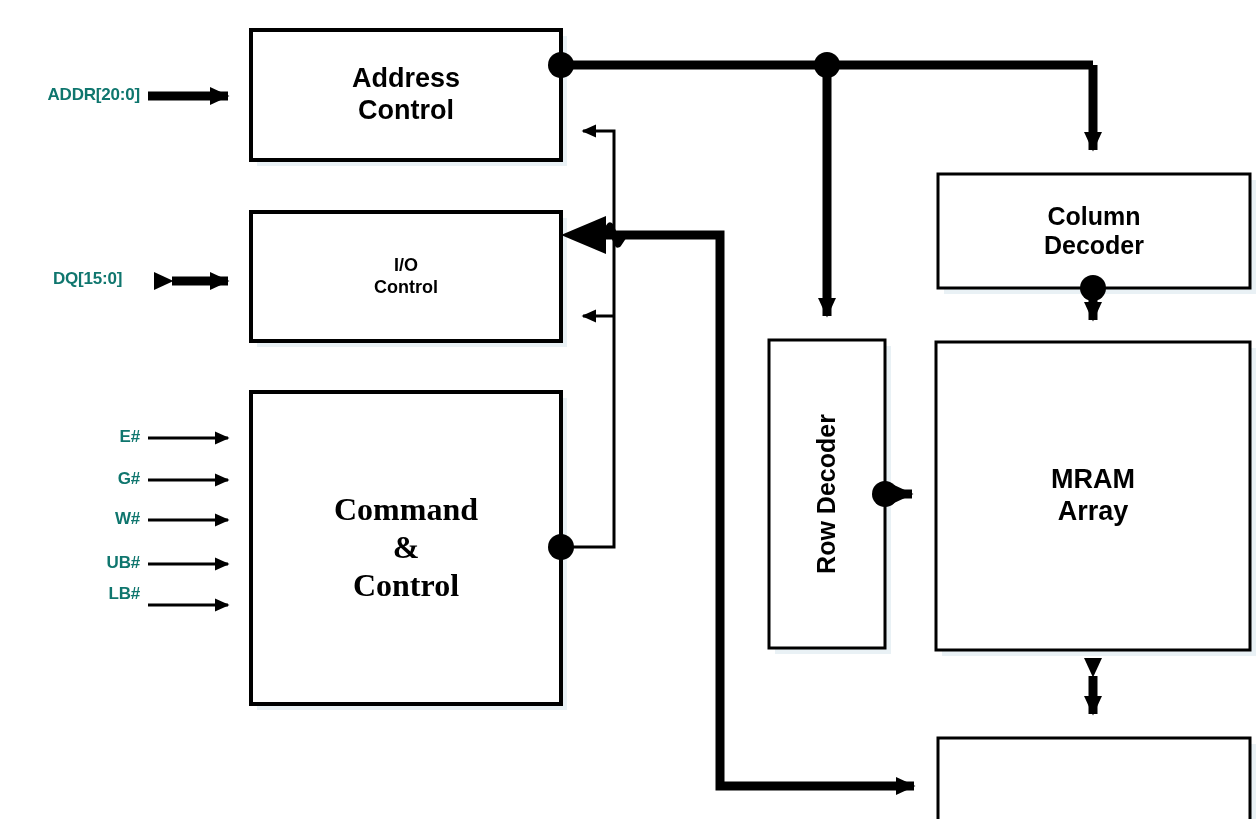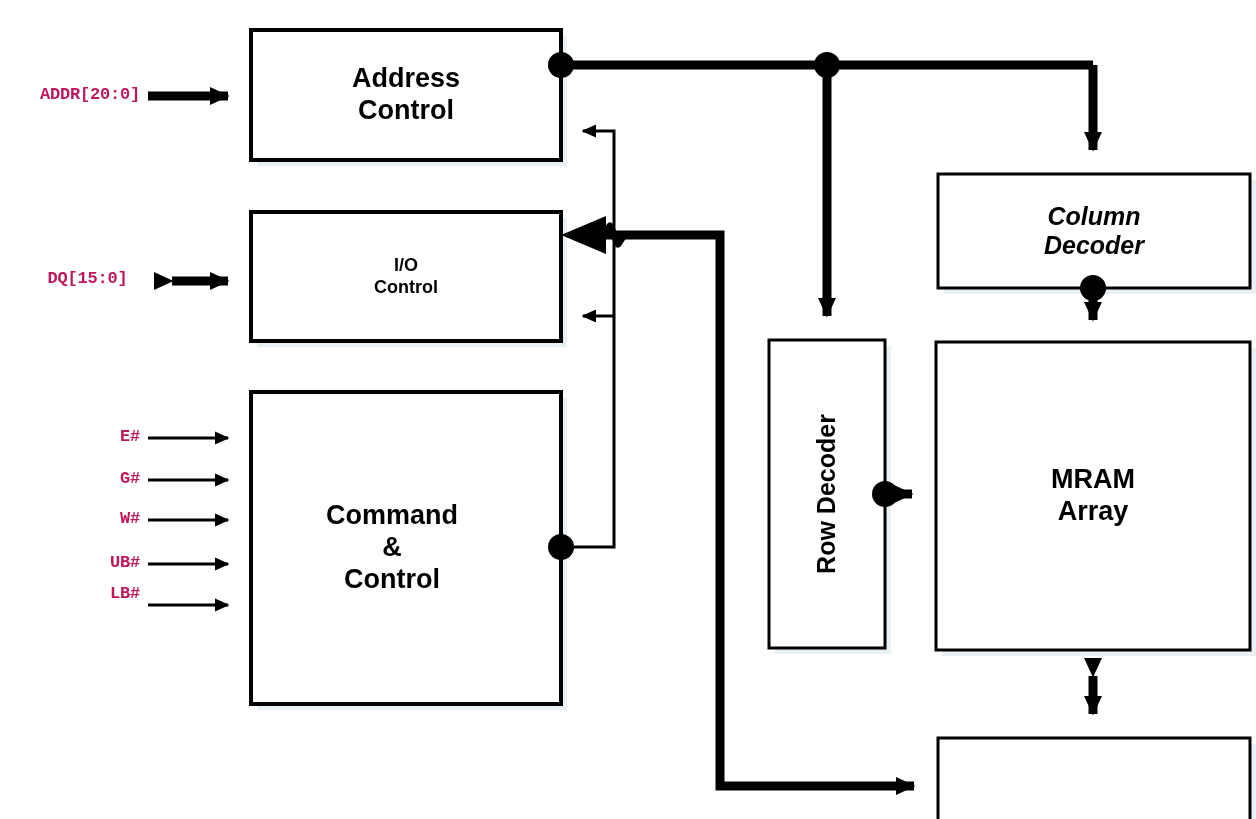--- a/index.html
+++ b/index.html
@@ -34,22 +34,22 @@
     font-weight: bold;
     color: #000000;
     font-family: "Liberation Sans", sans-serif;
     line-height: 1.18;
     pointer-events: none;
     white-space: pre-line;
   }
   .port-label {
     position: absolute;
     font-weight: bold;
-    color: #be185d;
-    font-family: Liberation Mono, monospace;
+    color: #0f766e;
+    font-family: Liberation Sans, sans-serif;
     font-size: 17px;
     letter-spacing: -0.2px;
     text-align: right;
     white-space: nowrap;
   }
   .rot-label {
     transform: rotate(-90deg);
     transform-origin: center center;
   }
 </style>
@@ -146,25 +146,25 @@
       <circle cx="561" cy="523" r="13"></circle>
     </g>
   </svg>
 
   <div class="blk-label" style="left:251px; top:6px; width:310px; height:130px; font-size:27px;">Address
 Control</div>
 
   <div class="blk-label" style="left:251px; top:188px; width:310px; height:129px; font-size:18px;">I/O
 Control</div>
 
-  <div class="blk-label" style="left:237px; top:368px; width:310px; height:312px; font-size:27px;">Command
+  <div class="blk-label" style="left:251px; top:368px; width:310px; height:312px; font-size:32px;font-family:Liberation Serif, serif;">Command
 &amp;
 Control</div>
 
-  <div class="blk-label" style="left:938px; top:150px; width:312px; height:114px; font-size:25px;font-style:italic;">Column
+  <div class="blk-label" style="left:938px; top:150px; width:312px; height:114px; font-size:25px;">Column
 Decoder</div>
 
   <div class="blk-label rot-label" style="left:713px; top:411px; width:228px; height:118px; font-size:25px;">Row Decoder</div>
 
   <div class="blk-label" style="left:936px; top:318px; width:314px; height:308px; font-size:27px;">MRAM
 Array</div>
 
 
   <div class="port-label" style="left:10px; top:61px; width:130px;">ADDR[20:0]</div>
 

